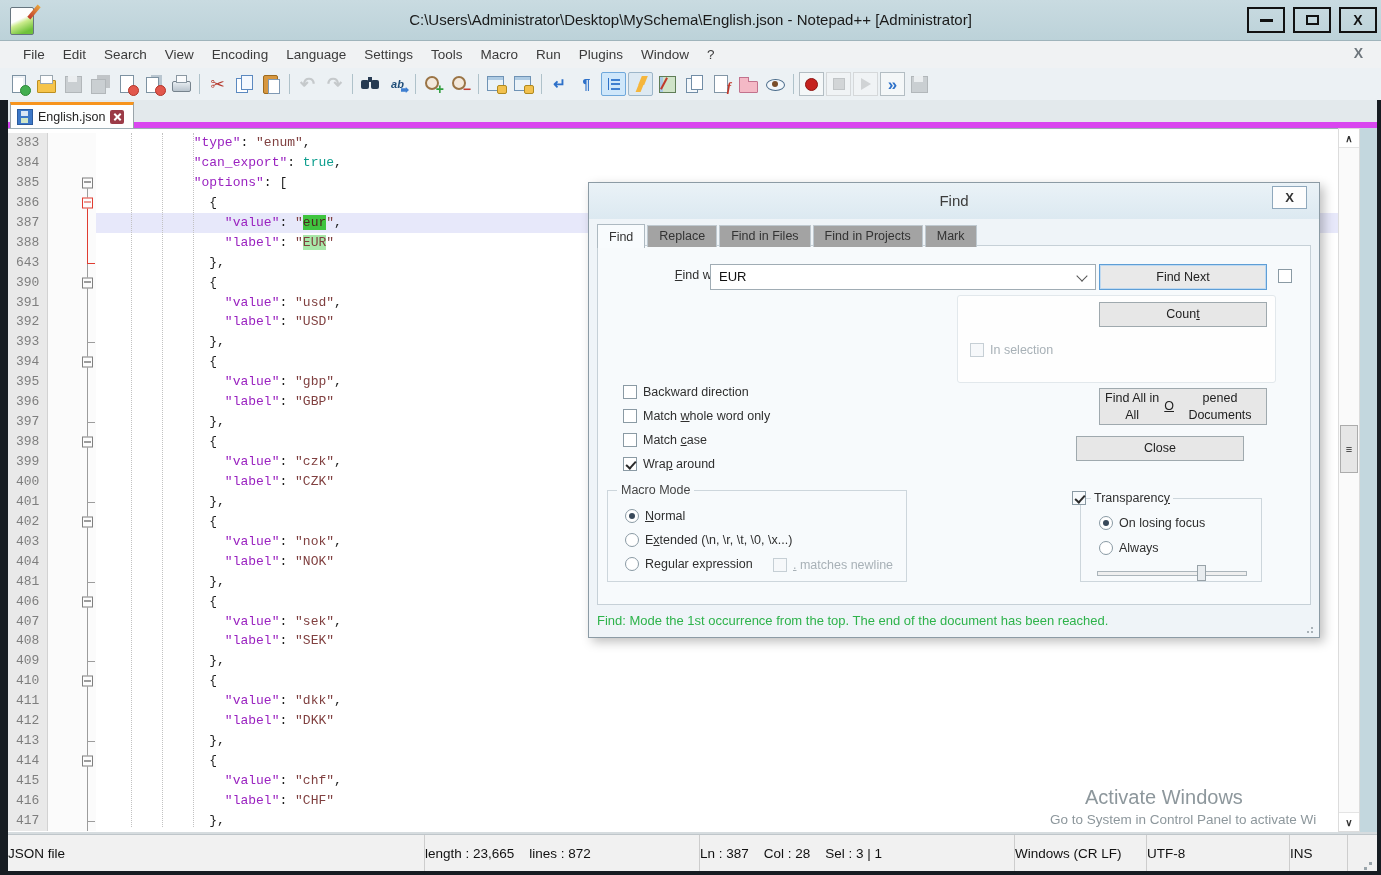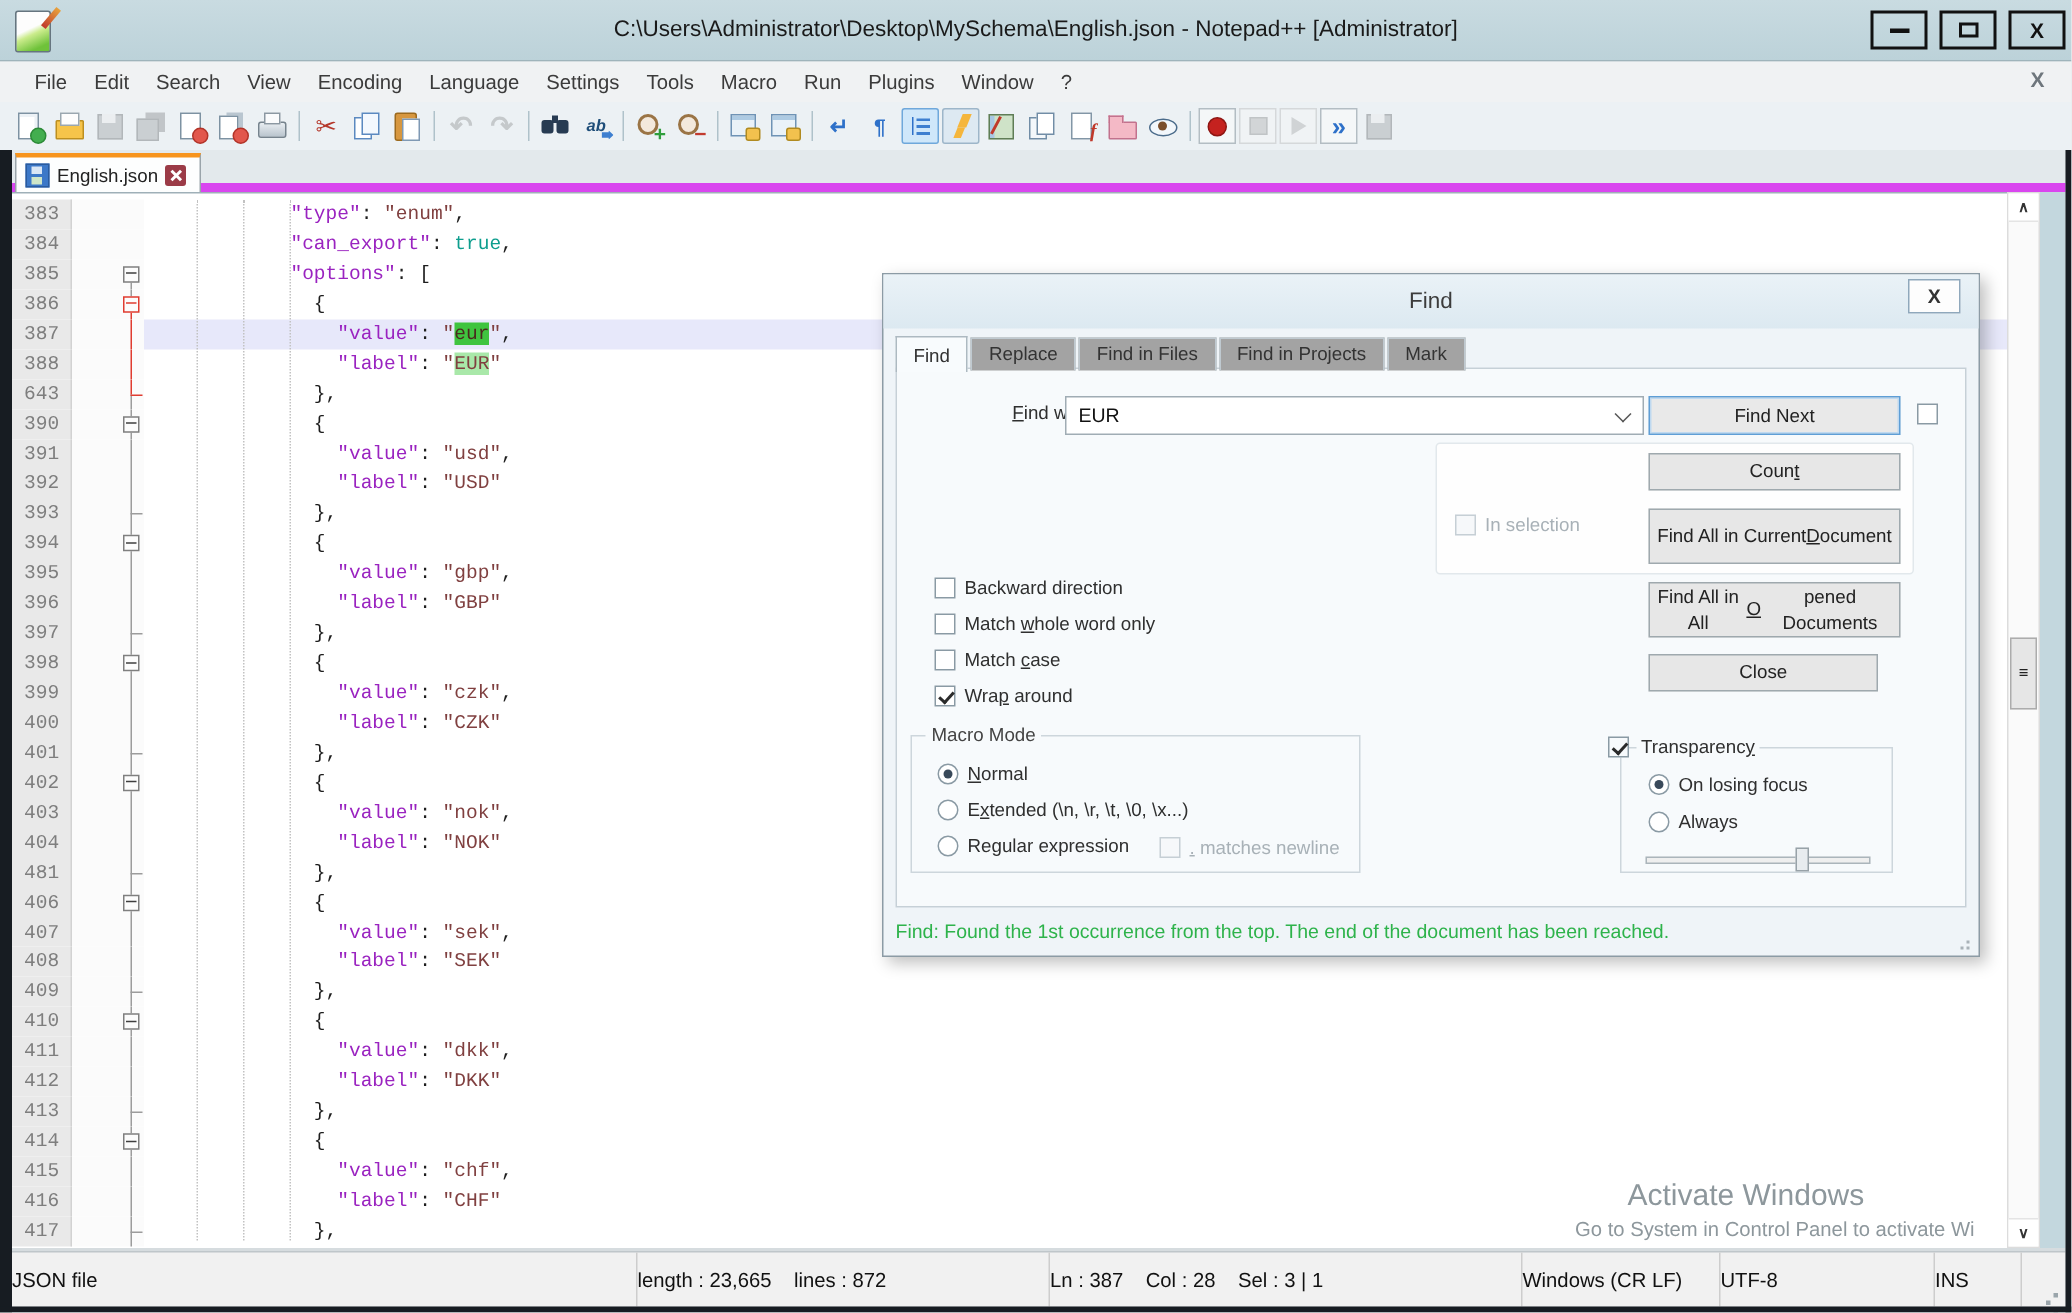--- a/index.html
+++ b/index.html
@@ -552,23 +552,22 @@
       <input value="EUR" style="">
       <span class="chev"></span>
     </div>
     <div class="btn focus" style="left:501px;top:18px;width:168px;height:26px">Find Next</div>
     <div class="cbx" style="left:680px;top:23px"></div>
 
     <div id="sel-panel" style="left:359px;top:49px"></div>
     <div class="btn" style="left:501px;top:56px;width:168px;height:25px">Coun<u>t</u></div>
     <div class="cbx dis" style="left:372px;top:97px"></div>
     <div class="dl dis-t" style="left:392px;top:97px">In selection</div>
-    <div class="btn" style="left:501px;top:93px;width:168px;height:37px">Find All in Current <u>D</u>ocument</div>
     <div class="btn" style="left:501px;top:142px;width:168px;height:37px">Find All in All <u>O</u>pened Documents</div>
-    <div class="btn" style="left:501px;top:190px;width:153px;height:25px">Close</div>
+    <div class="btn" style="left:478px;top:190px;width:168px;height:25px">Close</div>
 
     <div class="cbx" style="left:25px;top:139px"></div>
     <div class="dl" style="left:45px;top:139px">Backward direction</div>
     <div class="cbx" style="left:25px;top:163px"></div>
     <div class="dl" style="left:45px;top:163px">Match <u>w</u>hole word only</div>
     <div class="cbx" style="left:25px;top:187px"></div>
     <div class="dl" style="left:45px;top:187px">Match <u>c</u>ase</div>
     <div class="cbx on" style="left:25px;top:211px"></div>
     <div class="dl" style="left:45px;top:211px">Wra<u>p</u> around</div>
 
@@ -591,16 +590,16 @@
     <div class="dl" style="left:521px;top:270px">On losing focus</div>
     <div class="rad" style="left:501px;top:295px"></div>
     <div class="dl" style="left:521px;top:295px">Always</div>
     <div id="slider" style="left:499px;top:319px">
       <div class="track"></div>
       <div class="thumb"></div>
     </div>
   </div>
 
   <div id="dlg-status-row">
-    <div id="dlg-status">Find: Found the 1st occurrence from the top. The end of the document has been reached.</div>
+    <div id="dlg-status">Find: Mode the 1st occurrence from the top. The end of the document has been reached.</div>
   </div>
   <div id="dlg-grip"></div>
 </div>
 
 </body></html>

